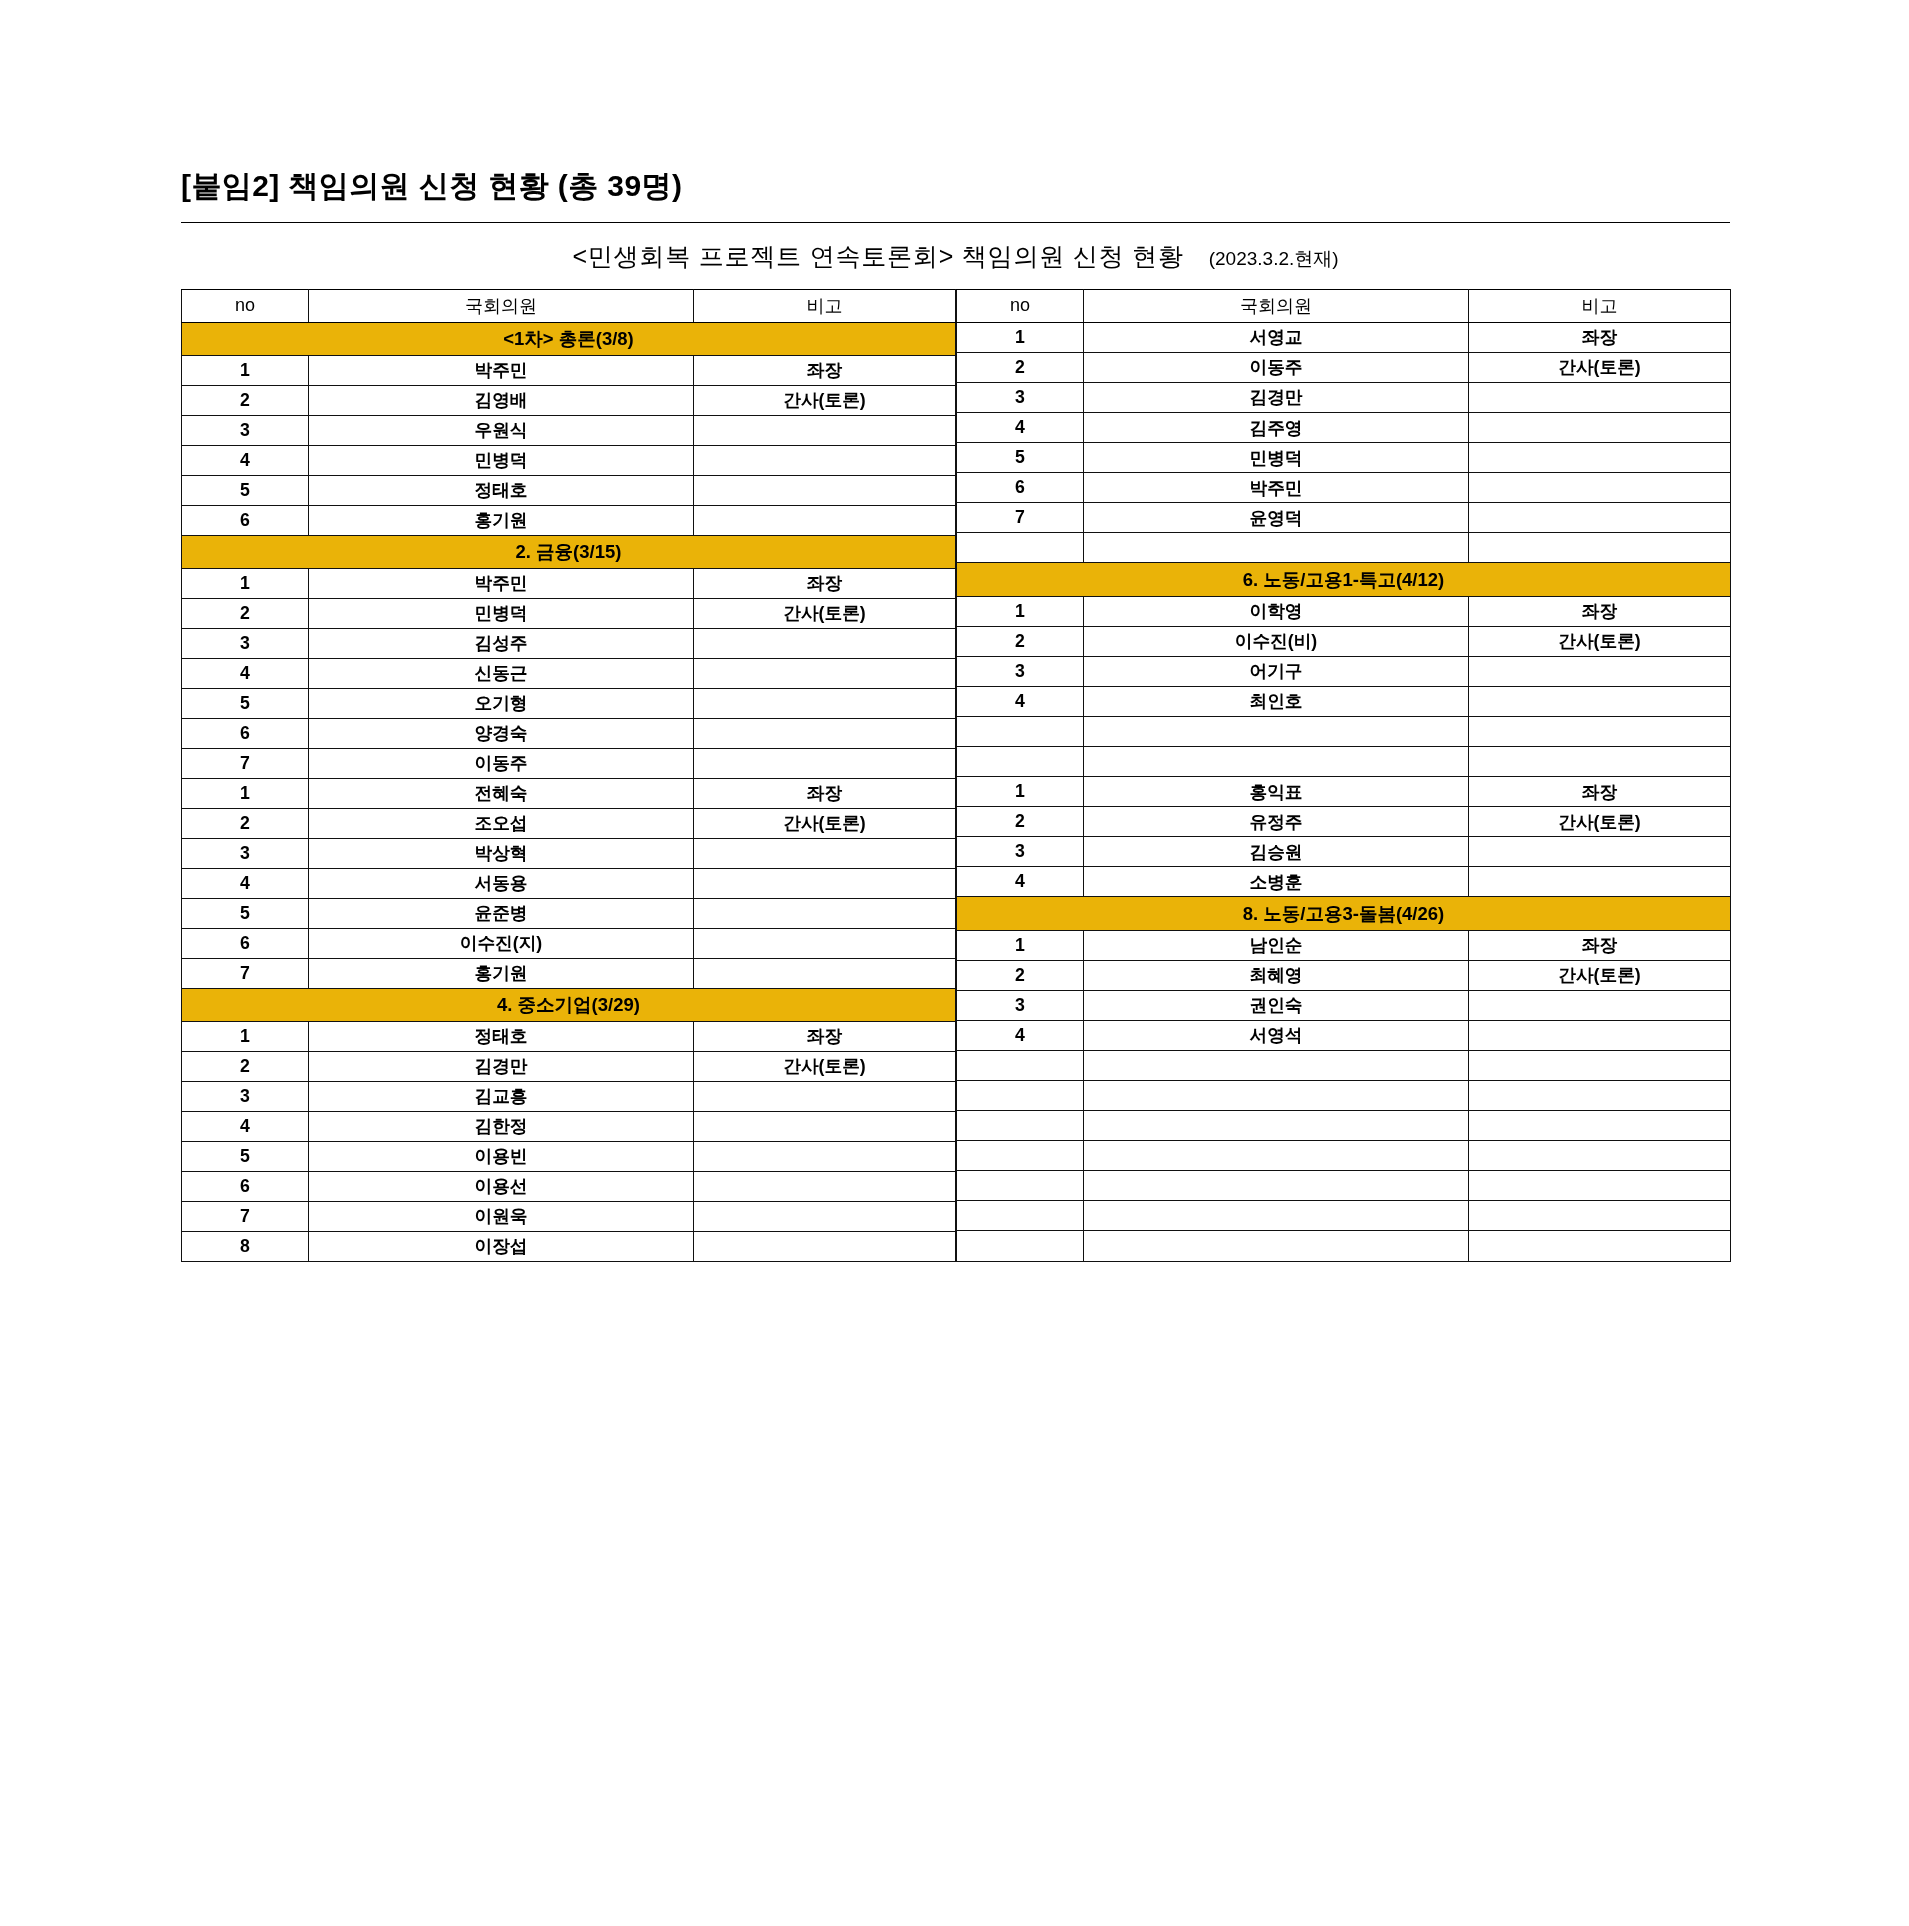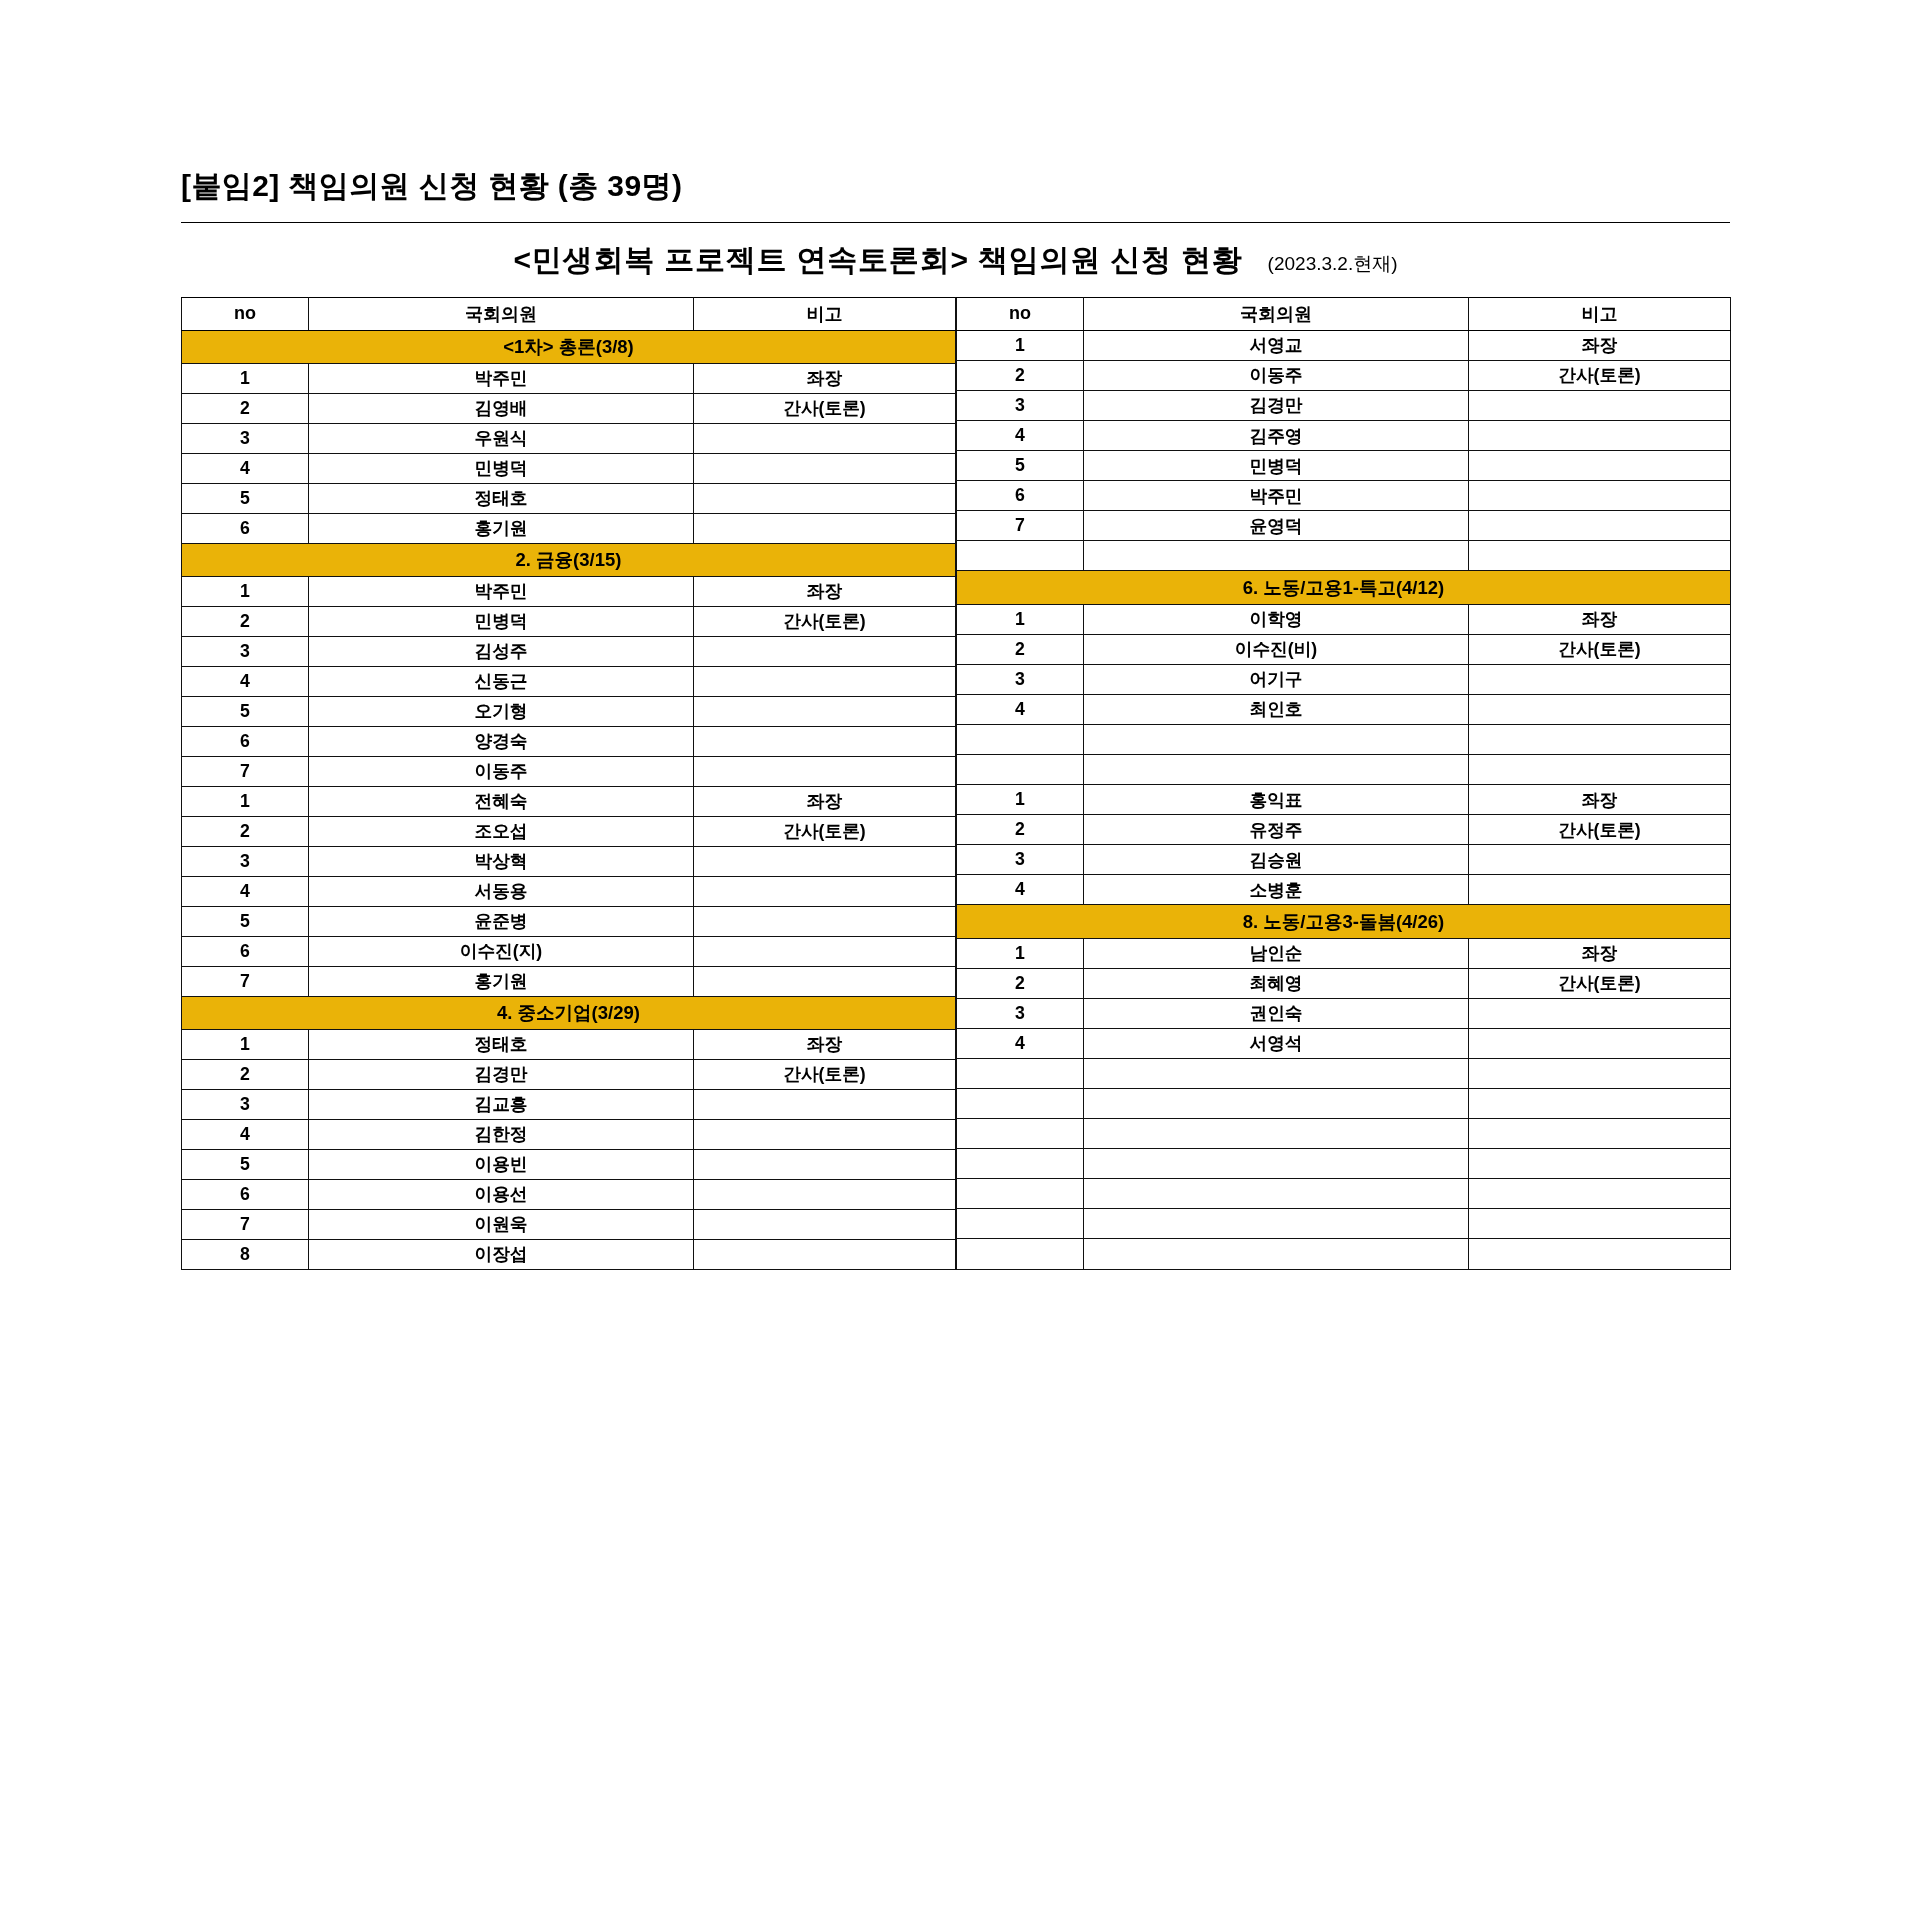--- a/index.html
+++ b/index.html
@@ -37,22 +37,22 @@
     border-top: 1.5px solid #000;
     margin: 0 0 17.7px 0;
   }
   .headline-row {
     display: flex;
     align-items: baseline;
     justify-content: center;
     margin-bottom: 15.4px;
   }
   .headline-main {
-    font-size: 30px;
-    font-weight: bold;
+    font-size: 25px;
+    font-weight: normal;
     letter-spacing: 0.8px;
     white-space: nowrap;
   }
   .headline-date {
     font-size: 19px;
     margin-left: 25px;
     white-space: nowrap;
   }
   .tables-wrap {
     display: flex;
@@ -70,21 +70,21 @@
     font-size: 17.7px;
     text-align: center;
     vertical-align: middle;
     padding: 0;
     font-weight: bold;
   }
   table.list col.c-no { width: 127px; }
   table.list col.c-name { width: 385px; }
   table.list col.c-note { width: 262px; }
   table.list thead th {
-    font-weight: bold;
+    font-weight: normal;
     font-size: 18px;
     border-top: 1.5px solid #000;
     border-bottom: 1.2px solid #000;
     height: 32px;
   }
   td.num, td.note {
     font-weight: bold;
   }
   td.name {
     font-weight: bold;

